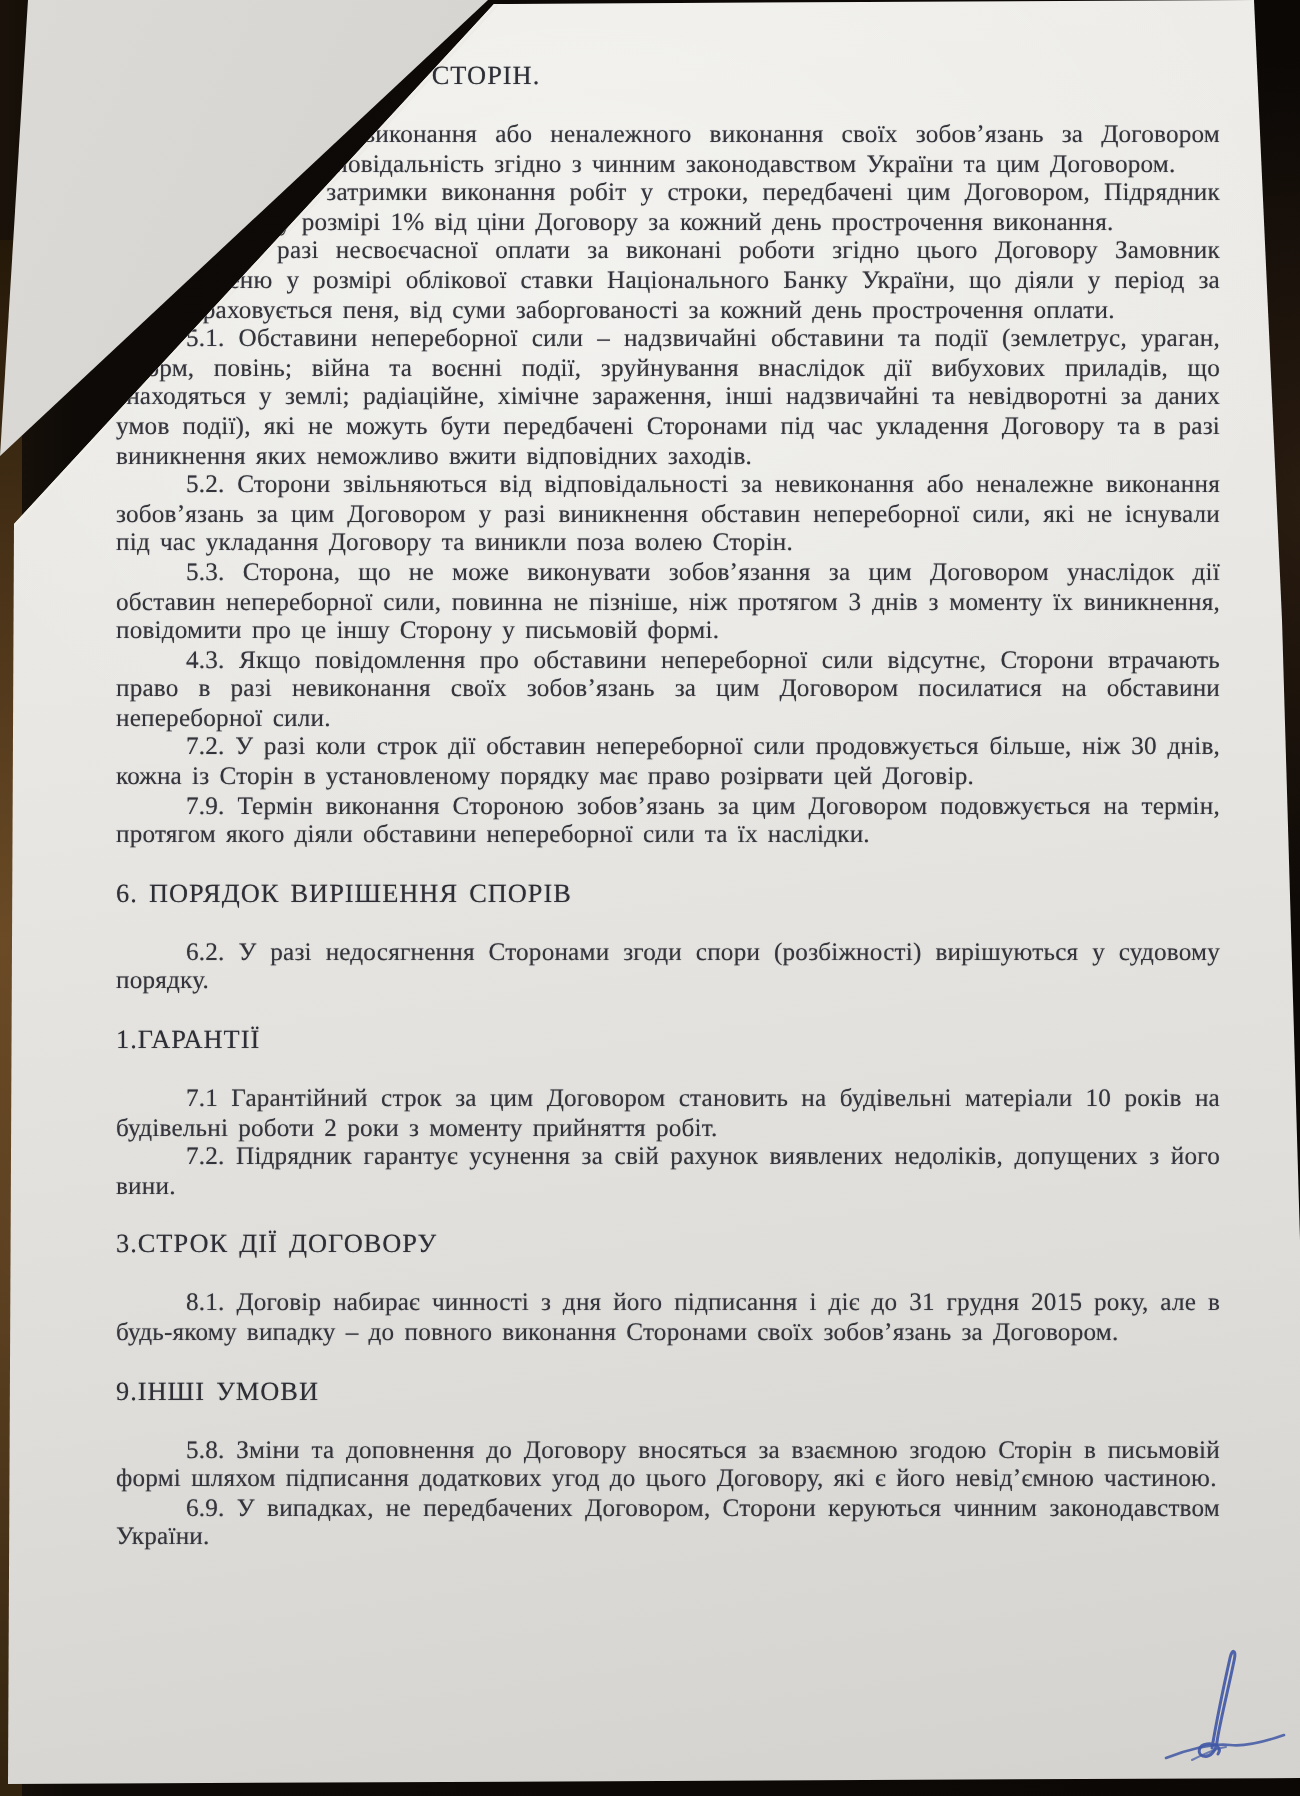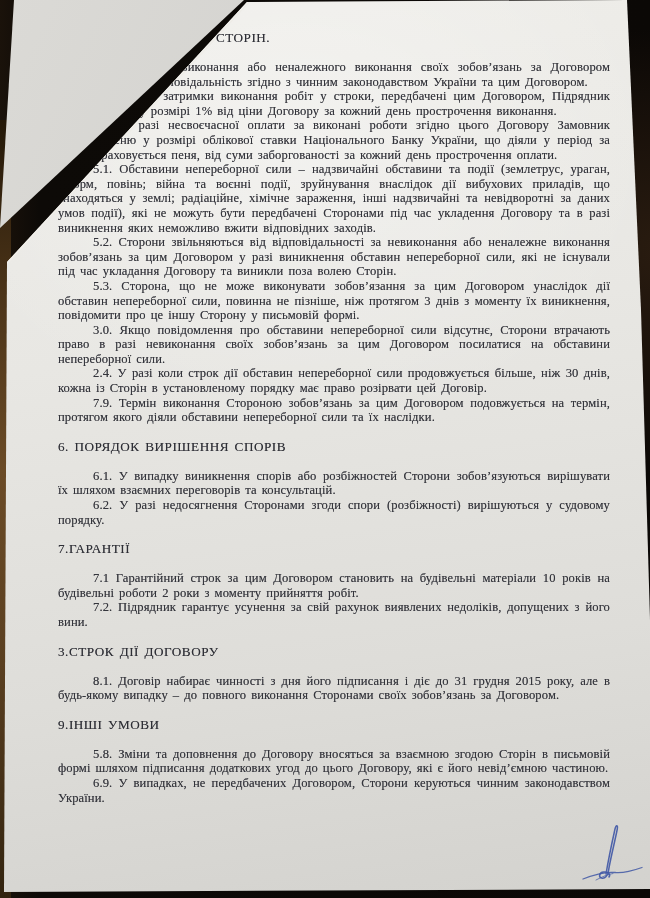--- a/index.html
+++ b/index.html
@@ -59,31 +59,30 @@
         <section>
           <div class="section-heading">4. ВІДПОВІДАЛЬНІСТЬ СТОРІН.</div>
           <p class="para">4.1. У разі невиконання або неналежного виконання своїх зобов’язань за Договором Сторони несуть відповідальність згідно з чинним законодавством України та цим Договором.</p>
           <p class="para">4.2. У разі затримки виконання робіт у строки, передбачені цим Договором, Підрядник сплачує пеню у розмірі 1% від ціни Договору за кожний день прострочення виконання.</p>
           <p class="para">4.3. У разі несвоєчасної оплати за виконані роботи згідно цього Договору Замовник сплачує пеню у розмірі облікової ставки Національного Банку України, що діяли у період за який нараховується пеня, від суми заборгованості за кожний день прострочення оплати.</p>
         </section>
         <section>
           <p class="para">5.1. Обставини непереборної сили – надзвичайні обставини та події (землетрус, ураган, шторм, повінь; війна та воєнні події, зруйнування внаслідок дії вибухових приладів, що знаходяться у землі; радіаційне, хімічне зараження, інші надзвичайні та невідворотні за даних умов події), які не можуть бути передбачені Сторонами під час укладення Договору та в разі виникнення яких неможливо вжити відповідних заходів.</p>
           <p class="para">5.2. Сторони звільняються від відповідальності за невиконання або неналежне виконання зобов’язань за цим Договором у разі виникнення обставин непереборної сили, які не існували під час укладання Договору та виникли поза волею Сторін.</p>
           <p class="para">5.3. Сторона, що не може виконувати зобов’язання за цим Договором унаслідок дії обставин непереборної сили, повинна не пізніше, ніж протягом 3 днів з моменту їх виникнення, повідомити про це іншу Сторону у письмовій формі.</p>
-          <p class="para">3.0. Якщо повідомлення про обставини непереборної сили відсутнє, Сторони втрачають право в разі невиконання своїх зобов’язань за цим Договором посилатися на обставини непереборної сили.</p>
-          <p class="para">2.4. У разі коли строк дії обставин непереборної сили продовжується більше, ніж 30 днів, кожна із Сторін в установленому порядку має право розірвати цей Договір.</p>
+          <p class="para">4.3. Якщо повідомлення про обставини непереборної сили відсутнє, Сторони втрачають право в разі невиконання своїх зобов’язань за цим Договором посилатися на обставини непереборної сили.</p>
+          <p class="para">7.2. У разі коли строк дії обставин непереборної сили продовжується більше, ніж 30 днів, кожна із Сторін в установленому порядку має право розірвати цей Договір.</p>
           <p class="para">7.9. Термін виконання Стороною зобов’язань за цим Договором подовжується на термін, протягом якого діяли обставини непереборної сили та їх наслідки.</p>
         </section>
         <section>
           <div class="section-heading">6. ПОРЯДОК ВИРІШЕННЯ СПОРІВ</div>
-          <p class="para">6.1. У випадку виникнення спорів або розбіжностей Сторони зобов’язуються вирішувати їх шляхом взаємних переговорів та консультацій.</p>
           <p class="para">6.2. У разі недосягнення Сторонами згоди спори (розбіжності) вирішуються у судовому порядку.</p>
         </section>
         <section>
-          <div class="section-heading">7.ГАРАНТІЇ</div>
+          <div class="section-heading">1.ГАРАНТІЇ</div>
           <p class="para">7.1 Гарантійний строк за цим Договором становить на будівельні матеріали 10 років на будівельні роботи 2 роки з моменту прийняття робіт.</p>
           <p class="para">7.2. Підрядник гарантує усунення за свій рахунок виявлених недоліків, допущених з його вини.</p>
         </section>
         <section>
           <div class="section-heading">3.СТРОК ДІЇ ДОГОВОРУ</div>
           <p class="para">8.1. Договір набирає чинності з дня його підписання і діє до 31 грудня 2015 року, але в будь-якому випадку – до повного виконання Сторонами своїх зобов’язань за Договором.</p>
         </section>
         <section>
           <div class="section-heading">9.ІНШІ УМОВИ</div>
           <p class="para">5.8. Зміни та доповнення до Договору вносяться за взаємною згодою Сторін в письмовій формі шляхом підписання додаткових угод до цього Договору, які є його невід’ємною частиною.</p>

